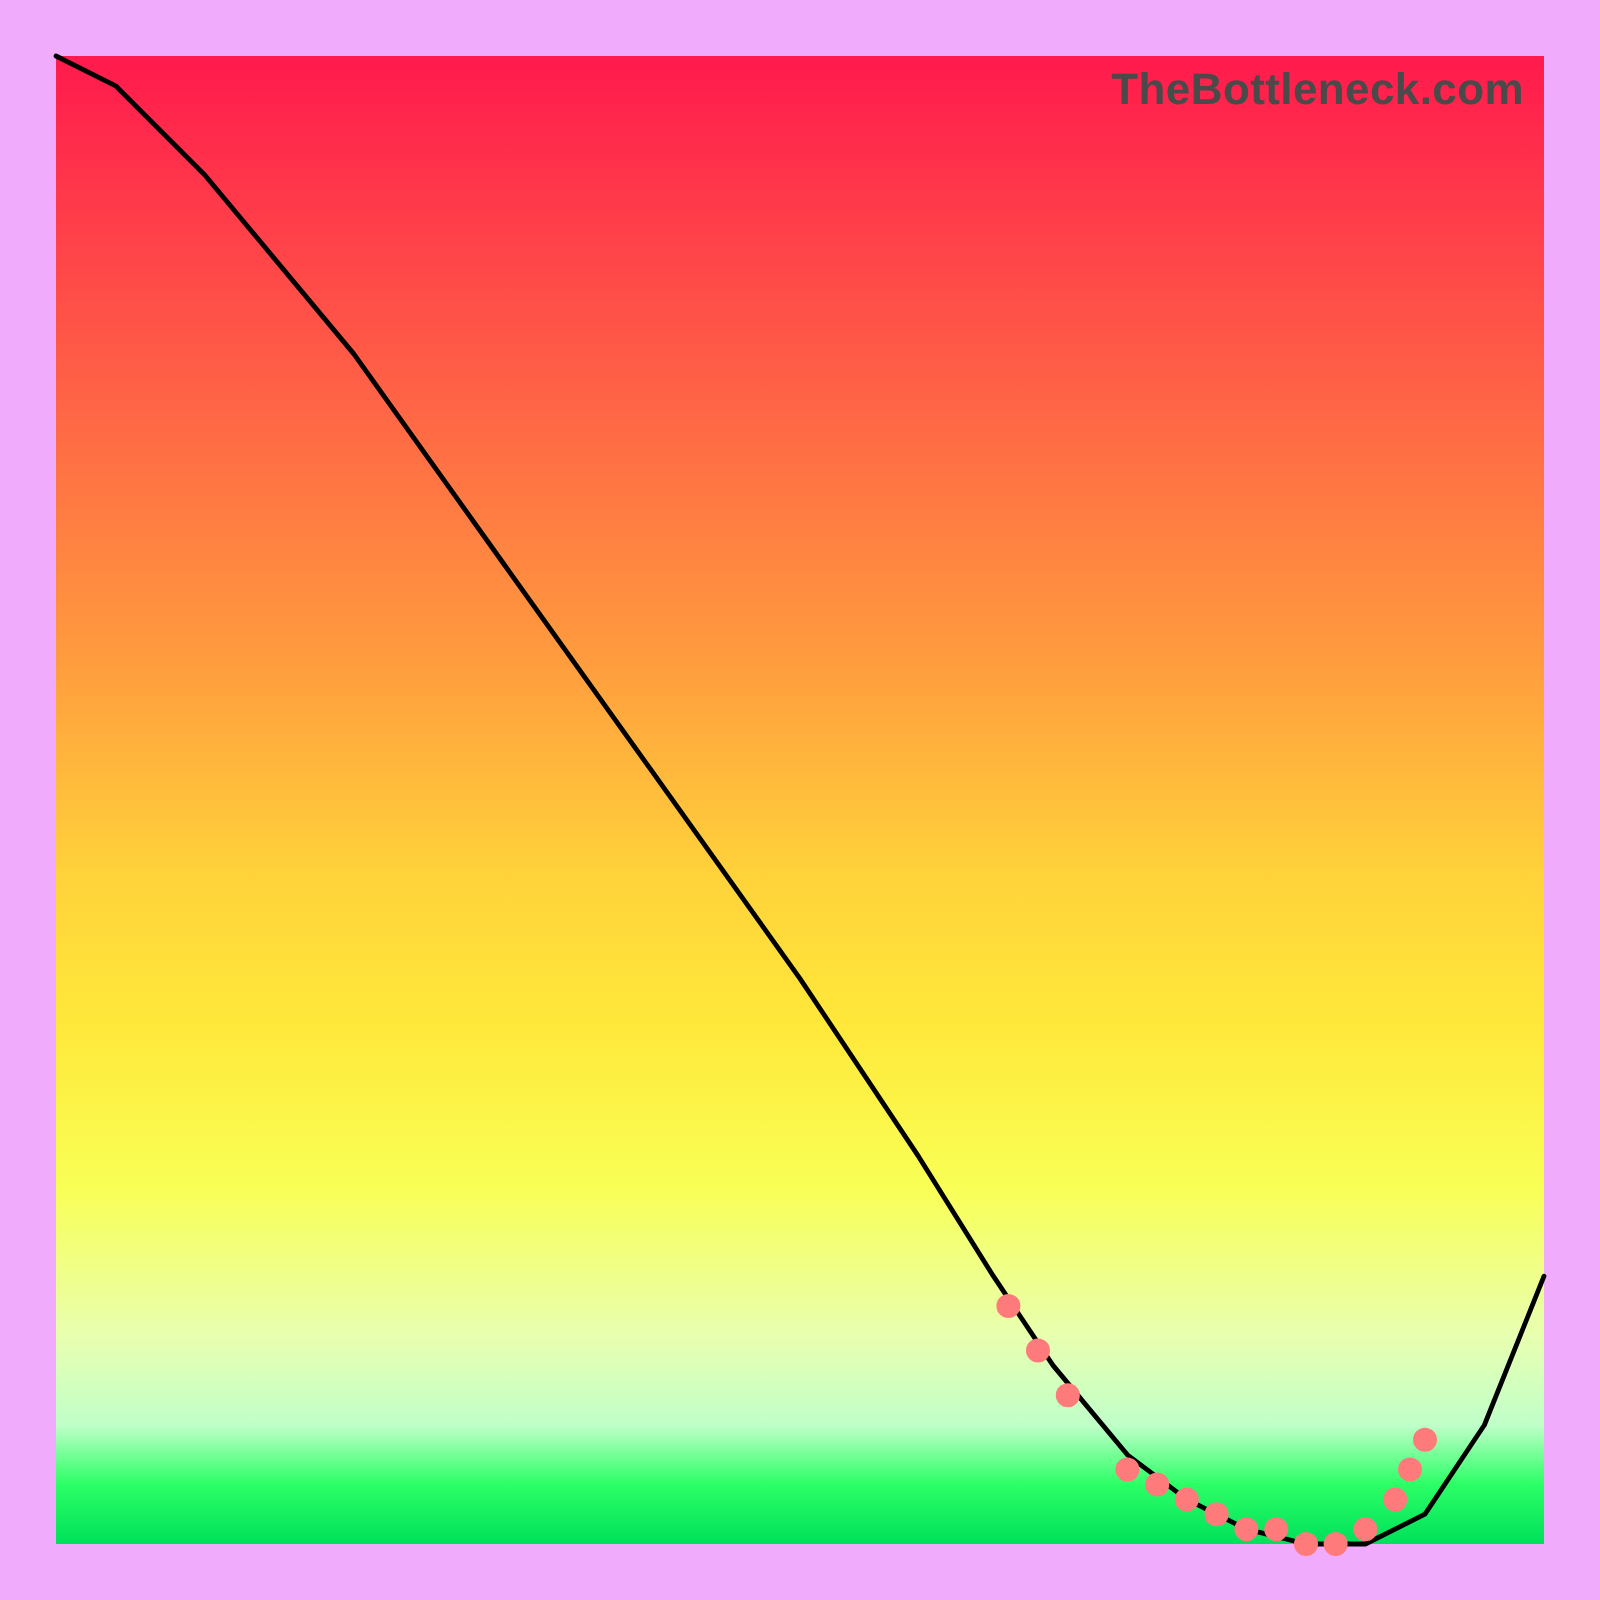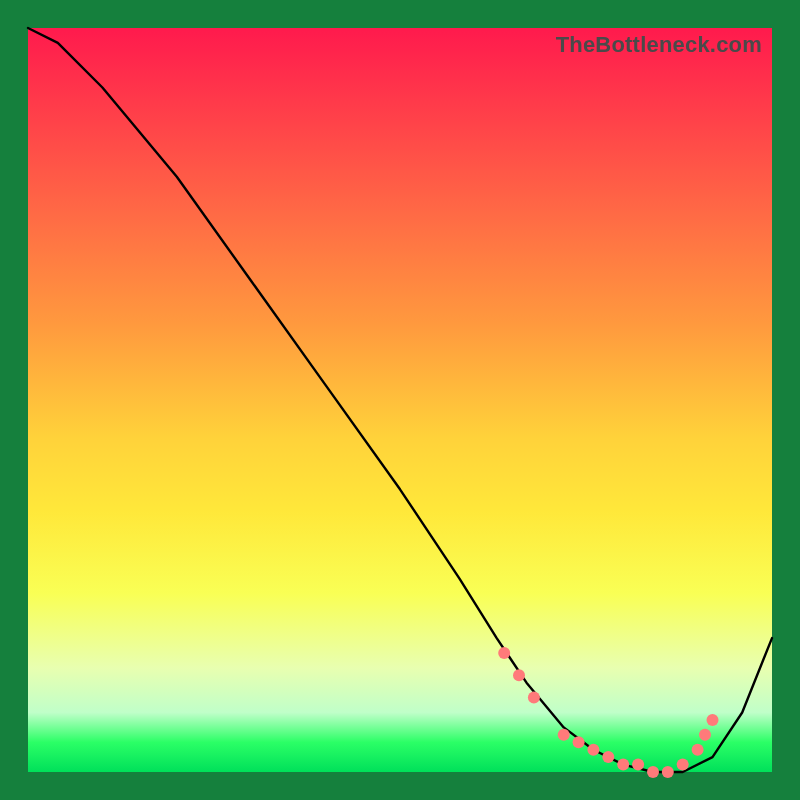--- a/index.html
+++ b/index.html
@@ -8,21 +8,21 @@
     width: 800px;
     height: 800px;
     background: #000;
     overflow: hidden;
     font-family: Arial, Helvetica, sans-serif;
   }
   .frame {
     position: relative;
     width: 800px;
     height: 800px;
-    background: #15803d;
+    background: #f0abfc;
   }
   .plot-area {
     position: absolute;
     left: 28px;
     top: 28px;
     width: 744px;
     height: 744px;
     
     background: linear-gradient(
       to bottom,

